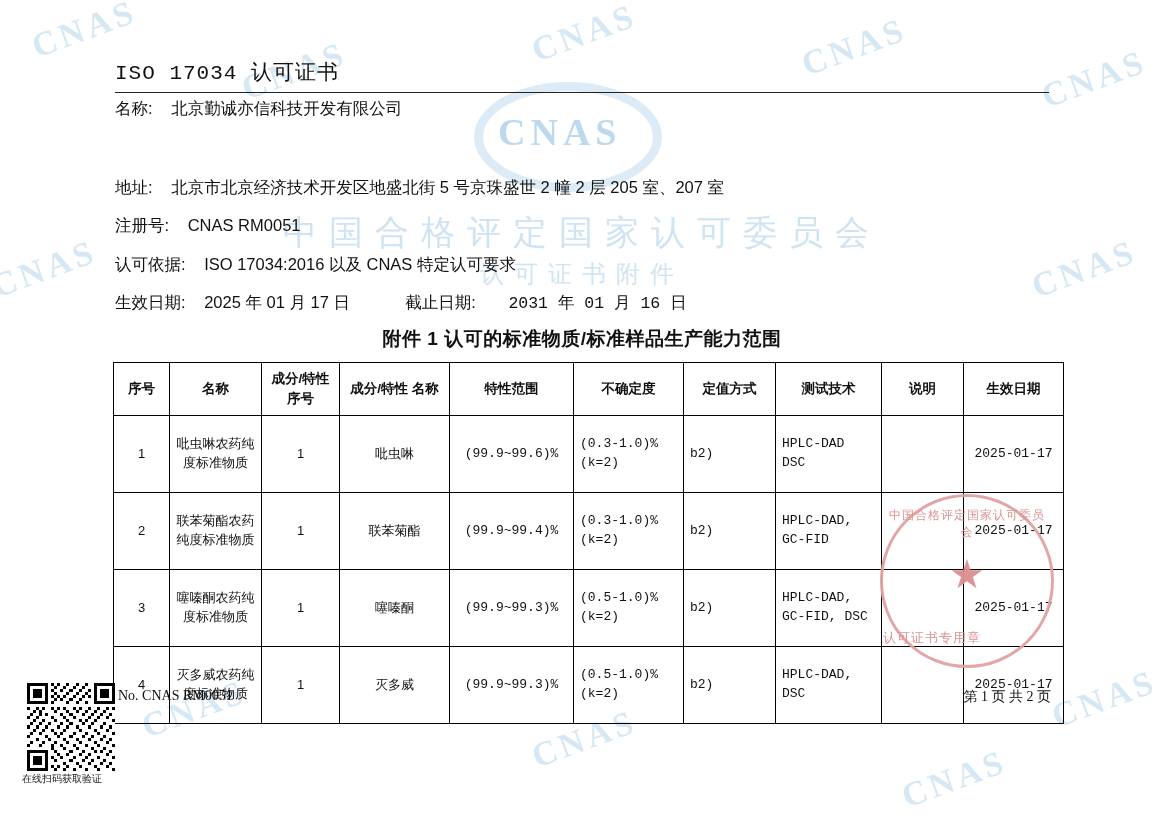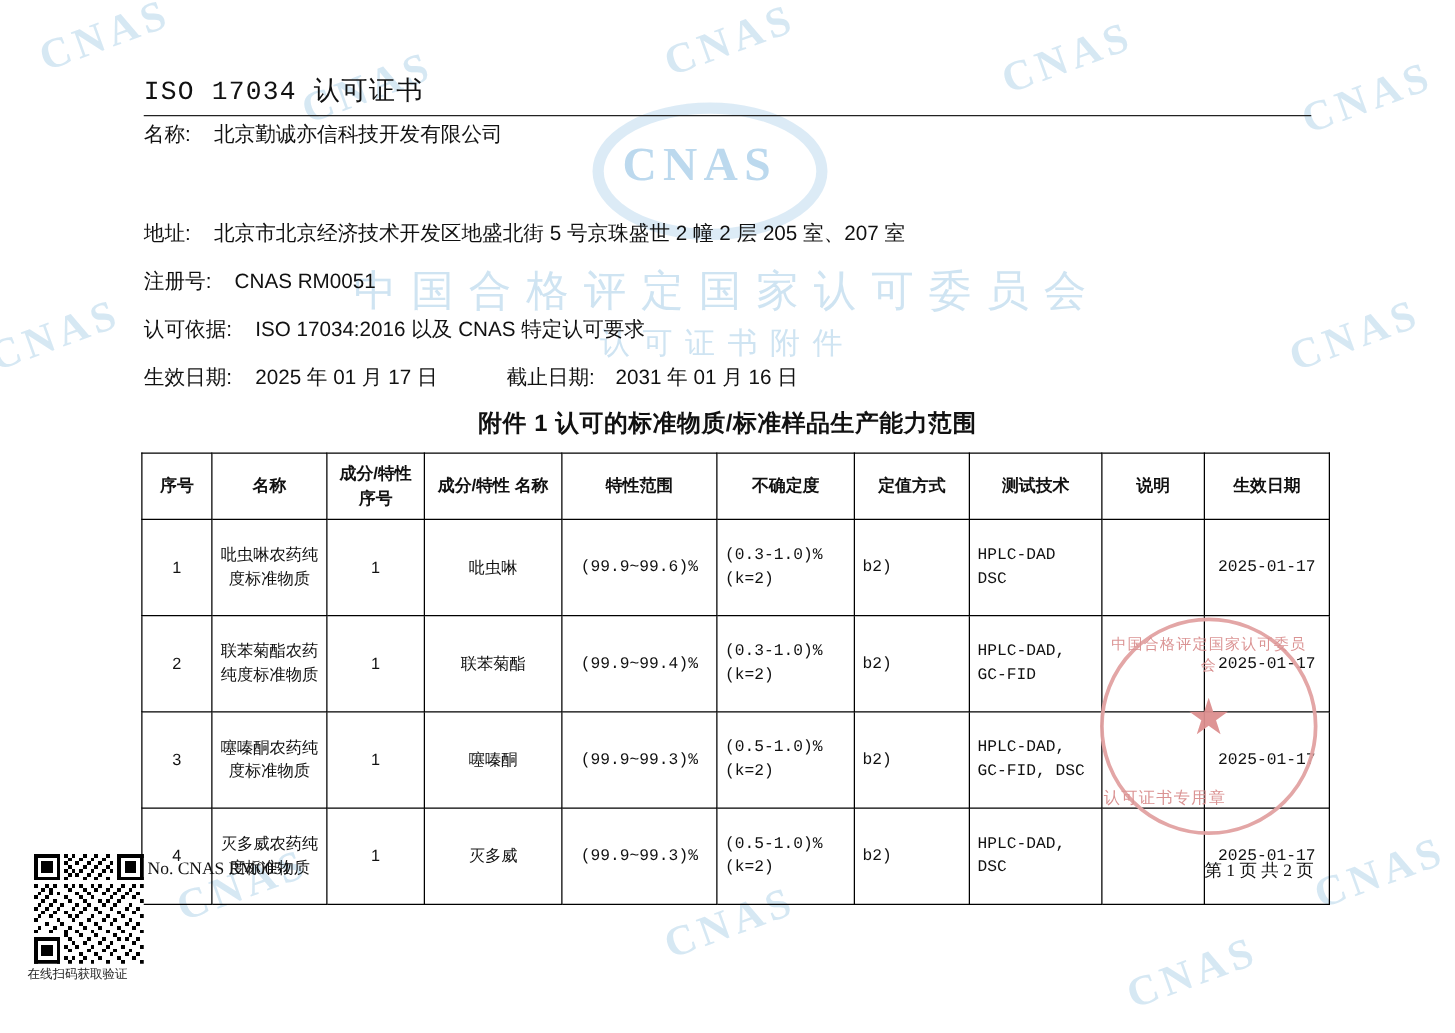--- a/index.html
+++ b/index.html
@@ -309,21 +309,21 @@
     </div>
     <div class="info-row">
       <span class="info-label">认可依据:</span>
       <span class="info-value" style="margin-left:14px;">ISO 17034:2016 以及 CNAS 特定认可要求</span>
     </div>
     <div class="info-row dates">
       <span class="info-label">生效日期:</span>
       <span class="info-value" style="margin-left:14px;">2025 年 01 月 17 日</span>
       <span class="spacer"></span>
       <span class="info-label">截止日期:</span>
-      <span class="info-value" style="margin-left:12px;">2031 年 01 月 16 日</span>
+      <span class="info-value" style="margin-left:28px;font-family:Liberation Mono, monospace;">2031 年 01 月 16 日</span>
     </div>
   </div>
 
   <div class="table-caption">附件 1 认可的标准物质/标准样品生产能力范围</div>
 
   <div class="tbl-wrap">
     <table class="cert">
       <colgroup>
         <col class="c1">
           <col class="c2">

